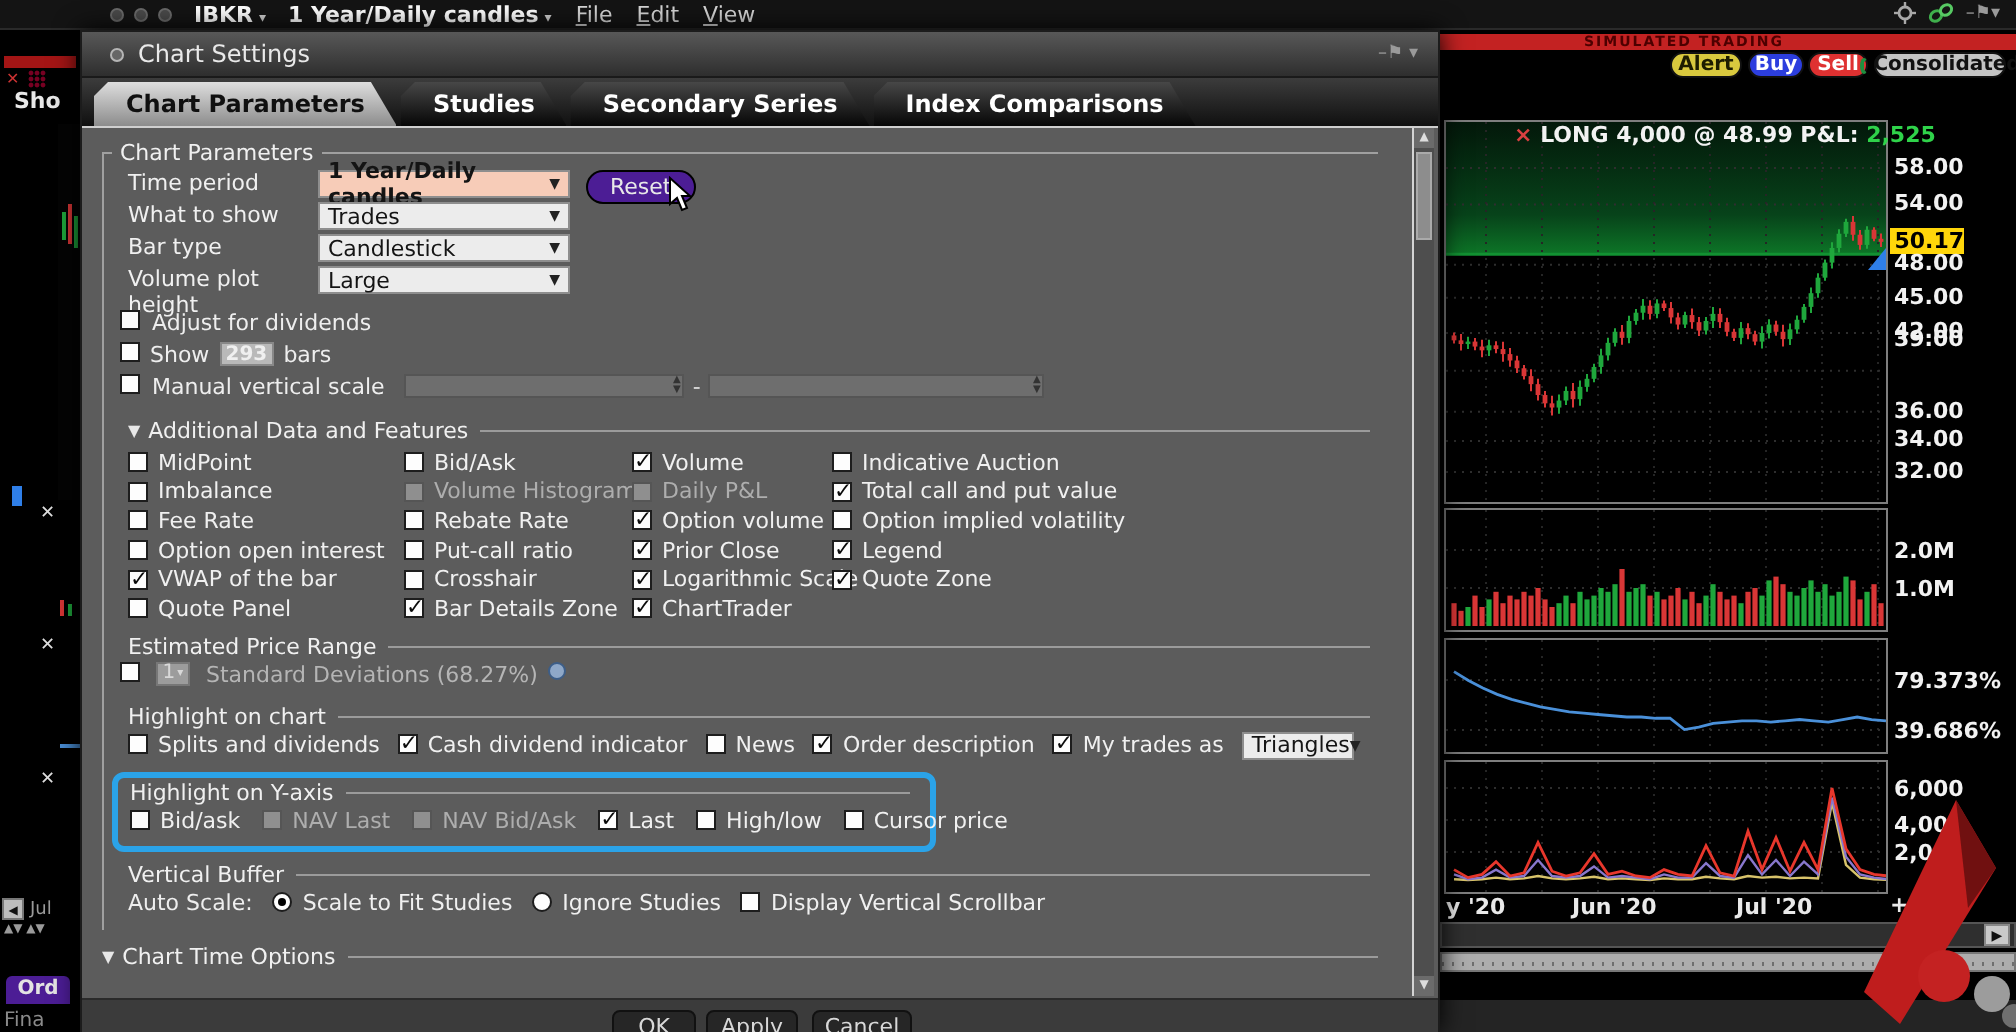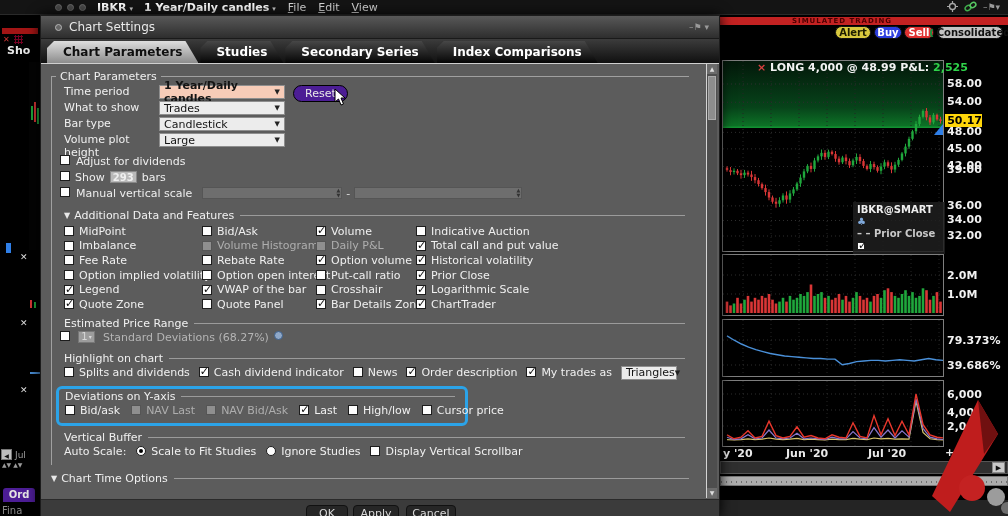--- a/index.html
+++ b/index.html
@@ -417,24 +417,20 @@
         <polyline points="4,56.2 11,58.6 18,57.8 25,53.8 32,57.8 39,57 46,49 53,57 60,57.8 67,57 74,52.2 81,57.8 88,57 95,57.8 102,58.6 109,56.2 116,57.8 123,57.8 130,50.6 137,57 144,57.8 151,46.6 158,56.2 165,49 172,57 179,49.8 186,56.2 193,17.799999999999997 200,47.4 207,56.2 214,57.8 221,58.6" fill="none" stroke="#8877cc" stroke-width="1.2"></polyline>
         <polyline points="4,53.8 11,57.8 18,56.2 25,49.8 32,57 39,55.4 46,40.2 53,54.6 60,57 67,55.4 74,45.8 81,56.2 88,54.6 95,57 102,57.8 109,53.8 116,56.2 123,57 130,41.8 137,55.4 144,57 151,34.599999999999994 158,53.8 165,37.8 172,54.6 179,40.2 186,53.8 193,13 200,43.4 207,53.8 214,56.2 221,57" fill="none" stroke="#e8372c" stroke-width="1.4"></polyline>
       </svg></div>
 
   <div class="poshdr">
     <span style="color:#d94040;">×</span>
     <span style="color:#f2f2f2;">LONG 4,000 @ 48.99 P&amp;L:</span>
     <span style="color:#2fd24a;">2,525</span>
   </div>
 
-  <div class="legendbox">
-    <div><span>IBKR@SMART</span> <span style="color:#7fa8d9;">♣</span></div>
-    <div style="color:#c9c9c9;"><span>– – Prior Close</span> <span class="cb checked" style="width:8px;height:8px;vertical-align:-1px;"></span></div>
-  </div>
 
   <div class="lasttag">50.17</div>
   <div class="bluetri"></div>
   <div id="axis-labels">
       <div class="pricelab" style="left: 947px; top: 77px;">58.00</div>
       <div class="pricelab" style="left: 947px; top: 95px;">54.00</div>
       <div class="pricelab" style="left: 947px; top: 125px;">48.00</div>
       <div class="pricelab" style="left: 947px; top: 142px;">45.00</div>
       <div class="pricelab" style="left: 947px; top: 159px;">42.00</div>
       <div class="pricelab" style="left: 947px; top: 163px;">39.00</div>
@@ -590,24 +586,20 @@
             </span>
             <span class="citem">
               <span class="cb"></span>
               <span class="lbl">Rebate Rate</span>
             </span>
             <span class="citem">
               <span class="cb checked"></span>
               <span class="lbl">Option volume</span>
             </span>
             <span class="citem">
-              <span class="cb checked"></span>
-              <span class="lbl">Historical volatility</span>
-            </span>
-            <span class="citem">
               <span class="cb"></span>
               <span class="lbl">Option implied volatility</span>
             </span>
             <span class="citem">
               <span class="cb"></span>
               <span class="lbl">Option open interest</span>
             </span>
             <span class="citem">
               <span class="cb"></span>
               <span class="lbl">Put-call ratio</span>
@@ -690,21 +682,21 @@
               <span class="lbl">My trades as</span>
             </span>
             <div class="dd" style="width: 56px;">
               <span>Triangles</span>
               <span class="arr">▼</span>
             </div>
           </div>
 
         <div class="bluebox">
           <div class="sect" style="margin-top:0;">
-            <span>Deviations on Y-axis</span>
+            <span>Highlight on Y-axis</span>
             <span class="line"></span>
           </div>
           <div class="frow" id="hly-items" style="gap:11px;">
               <span class="citem">
                 <span class="cb"></span>
                 <span class="lbl">Bid/ask</span>
               </span>
               <span class="citem dim">
                 <span class="cb disabled"></span>
                 <span class="lbl">NAV Last</span>

